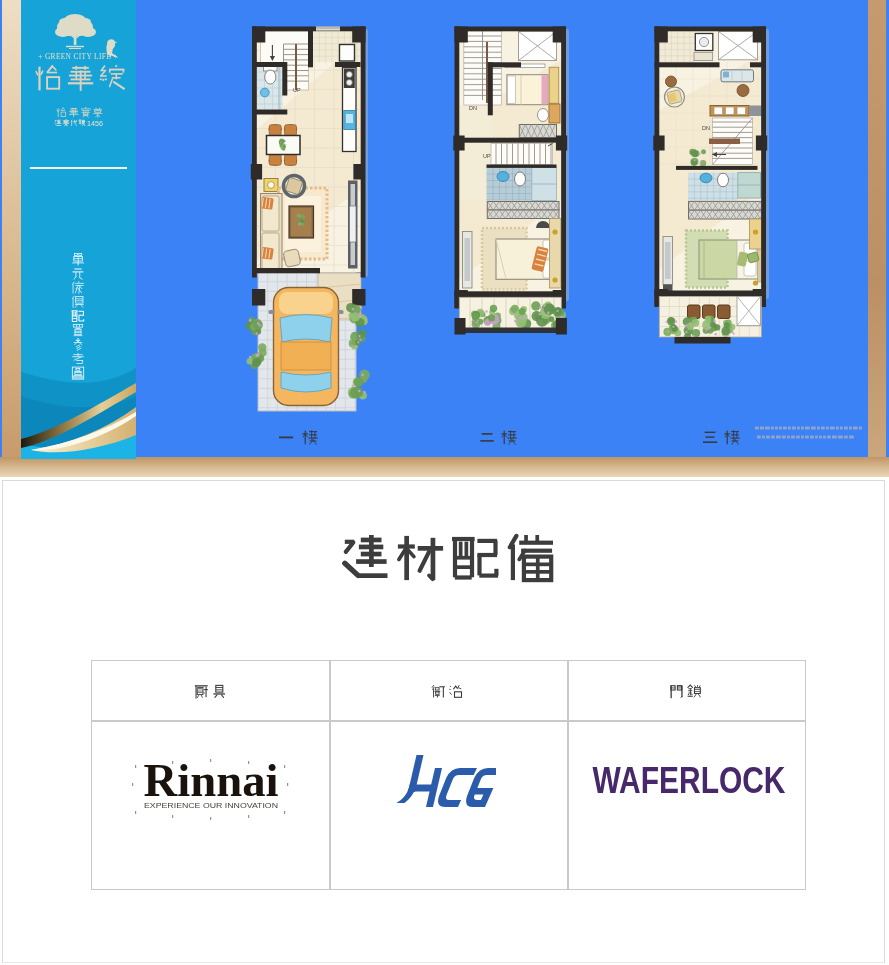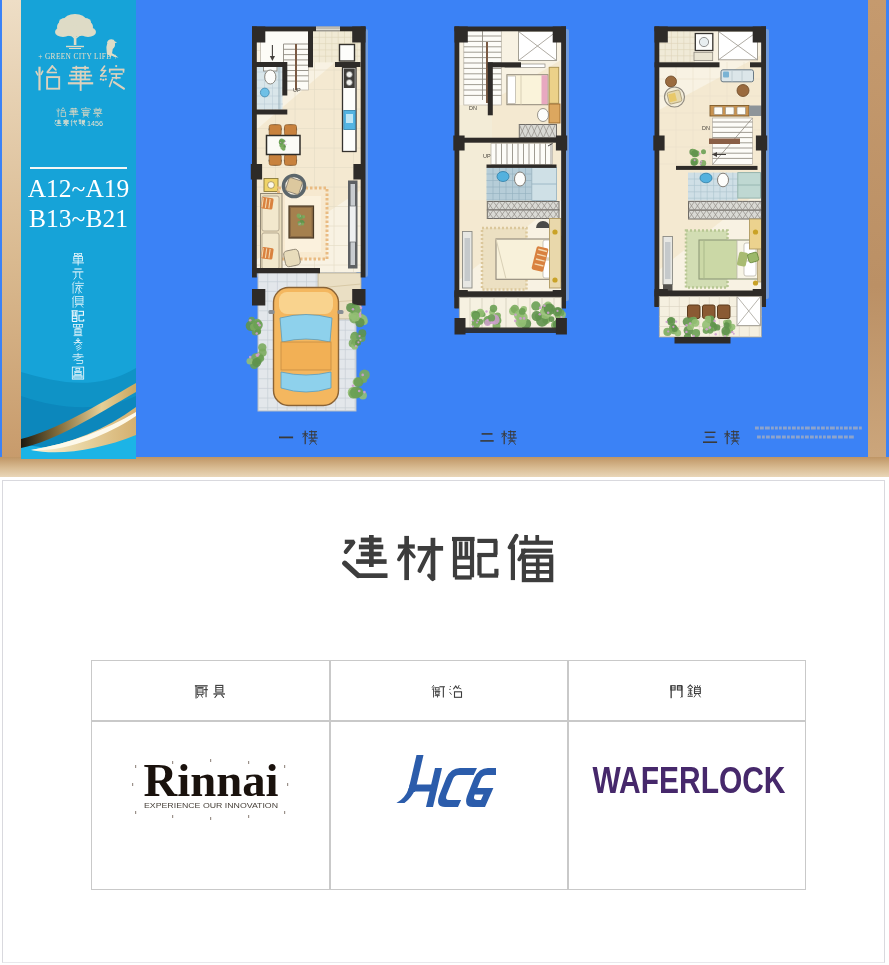--- a/index.html
+++ b/index.html
@@ -171,21 +171,20 @@
       <rect x="62.9" y="2.3" width="0.7" height="1.0" fill="#eae2cf"></rect>
       <rect x="60.9" y="3.2" width="3.2" height="0.7" fill="#eae2cf"></rect>
       <rect x="61.1" y="3.7" width="2.5" height="1.0" fill="none" stroke="#eae2cf" stroke-width="0.7"></rect>
       <rect x="60.9" y="5.0" width="2.2" height="0.7" fill="#eae2cf"></rect>
       <rect x="61.8" y="5.1" width="0.7" height="1.7" fill="#eae2cf"></rect>
       <line x1="62.0" y1="6.8" x2="61.1" y2="7.8" stroke="#eae2cf" stroke-width="0.7" stroke-linecap="round"></line>
       <line x1="62.8" y1="5.4" x2="63.9" y2="7.7" stroke="#eae2cf" stroke-width="0.7" stroke-linecap="round"></line>
       <text x="66" y="7.8" font-family="Liberation Sans" font-size="7.2" fill="#eae2cf">1456</text>
     </svg>
 <div class="abs" style="left:30px;top:167px;width:97px;height:1.6px;background:#f4f6f5;"></div>
-<div class="abs" style="left:21px;top:174px;width:115px;text-align:center;color:#ffffff;font-family:'Liberation Serif',serif;font-size:25.5px;line-height:30px;">A12~A19<br>B13~B21</div>
 <svg class="abs" style="left:21px;top:252px;" width="115" height="132" viewBox="0 0 115 132">
       <rect x="53.6" y="1.5" width="2.9" height="2.1" fill="none" stroke="#ffffff" stroke-width="0.7"></rect>
       <rect x="57.8" y="1.5" width="2.9" height="2.1" fill="none" stroke="#ffffff" stroke-width="0.7"></rect>
       <rect x="52.8" y="4.6" width="8.6" height="4.4" fill="none" stroke="#ffffff" stroke-width="0.8"></rect>
       <rect x="52.8" y="6.4" width="8.6" height="0.7" fill="#ffffff"></rect>
       <rect x="56.8" y="4.6" width="0.7" height="4.4" fill="#ffffff"></rect>
       <rect x="51.3" y="10.5" width="11.7" height="0.8" fill="#ffffff"></rect>
       <rect x="56.7" y="9.1" width="0.8" height="4.4" fill="#ffffff"></rect>
       <rect x="53.4" y="16.5" width="7.3" height="1.0" fill="#ffffff"></rect>
       <rect x="51.5" y="19.4" width="10.9" height="1.0" fill="#ffffff"></rect>

